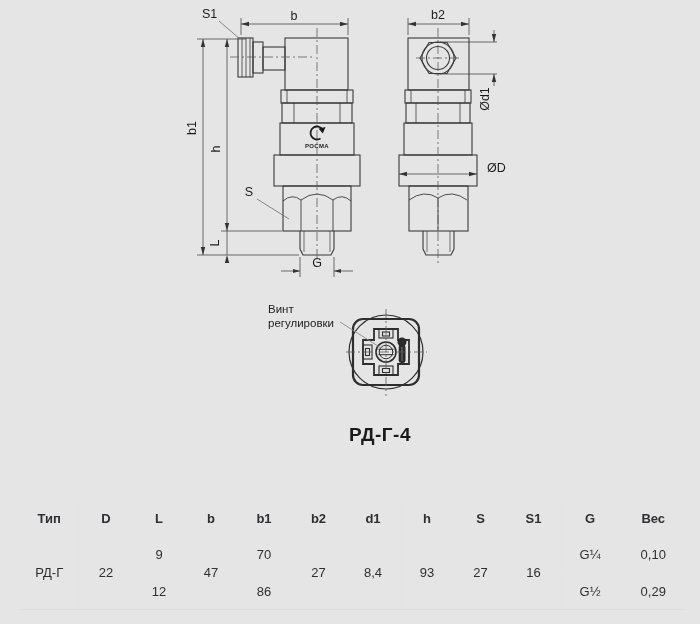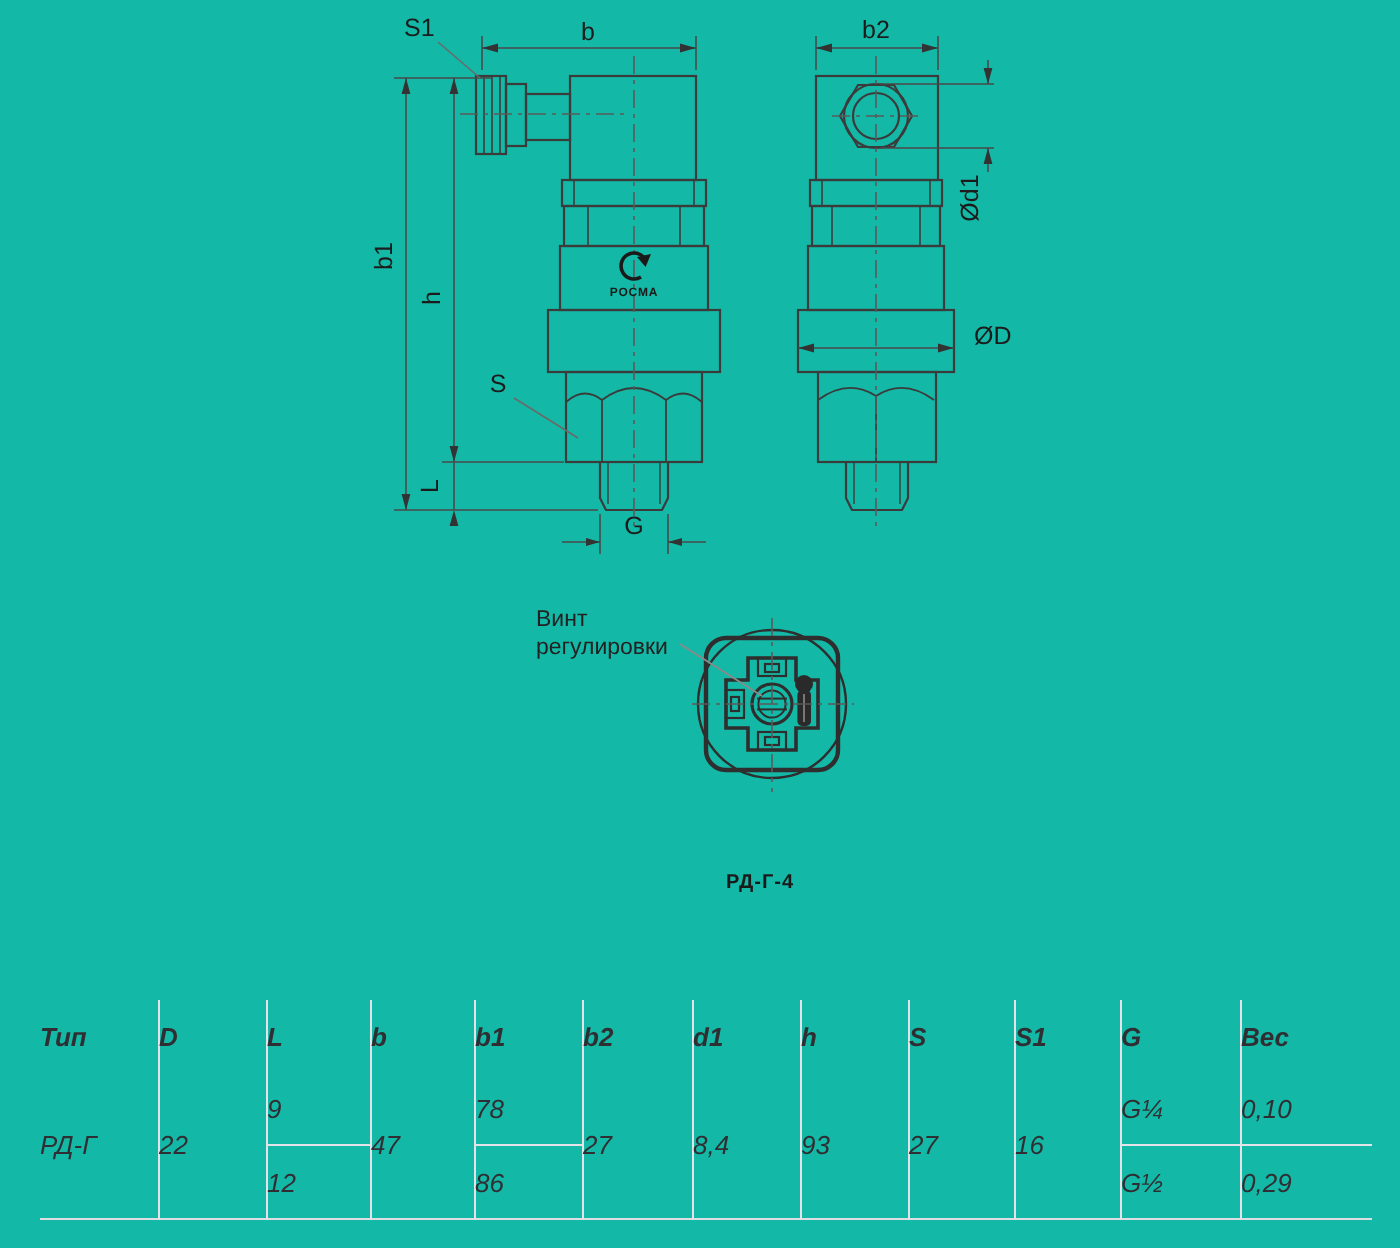--- a/index.html
+++ b/index.html
@@ -1,27 +1,27 @@
 <!DOCTYPE html>
 <html><head>
 <meta charset="utf-8">
 <style>
   html,body{margin:0;padding:0;background:#ffffff;}
-  .page{position:relative;width:700px;height:624px;background:#14b8a6;overflow:hidden;
+  .page{position:relative;width:700px;height:624px;background:#e5e5e5;overflow:hidden;
         font-family:"Liberation Sans","DejaVu Sans",sans-serif;}
   .drawing-svg{position:absolute;left:0;top:0;}
-  .model-title{position:absolute;left:338px;top:436px;width:84px;text-align:center;
-        font-size:10px;font-weight:bold;color:#1a1a1a;letter-spacing:.5px;}
+  .model-title{position:absolute;left:338px;top:424px;width:84px;text-align:center;
+        font-size:19px;font-weight:bold;color:#1a1a1a;letter-spacing:.5px;}
   
   .dim-table-wrap{position:absolute;left:20px;top:500px;width:666px;}
   table.dims{border-collapse:collapse;table-layout:fixed;width:666px;
         border-bottom:1px solid #dddde2;}
   table.dims th, table.dims td{
-        text-align:left;vertical-align:middle;height:36px;padding:0;
-        font-size:13px;color:#2f2f33;border-right:1px solid #e4e4e8;font-style:italic;}
+        text-align:center;vertical-align:middle;height:36px;padding:0;
+        font-size:13px;color:#2f2f33;border-right:1px solid #e4e4e8;}
   table.dims th{font-weight:bold;}
   table.dims th.last, table.dims td.last{border-right:none;}
   table.dims td.split{border-bottom:1px solid #e4e4e8;}
   text.dim{font-size:12.5px;fill:#1c1c1c;}
   text.note{font-size:11.5px;fill:#222222;}
   text.logo{font-size:6px;font-weight:bold;fill:#1a1a1a;letter-spacing:.4px;}
 </style>
 </head>
 <body>
 
@@ -244,21 +244,21 @@
           <th>G</th>
           <th class="last">Вес</th>
         </tr>
       </thead>
       <tbody>
         <tr>
           <td rowspan="2">РД-Г</td>
           <td rowspan="2">22</td>
           <td class="split">9</td>
           <td rowspan="2">47</td>
-          <td class="split">78</td>
+          <td class="split">70</td>
           <td rowspan="2">27</td>
           <td rowspan="2">8,4</td>
           <td rowspan="2">93</td>
           <td rowspan="2">27</td>
           <td rowspan="2">16</td>
           <td class="split">G¼</td>
           <td class="split last">0,10</td>
         </tr>
         <tr>
           <td>12</td>

